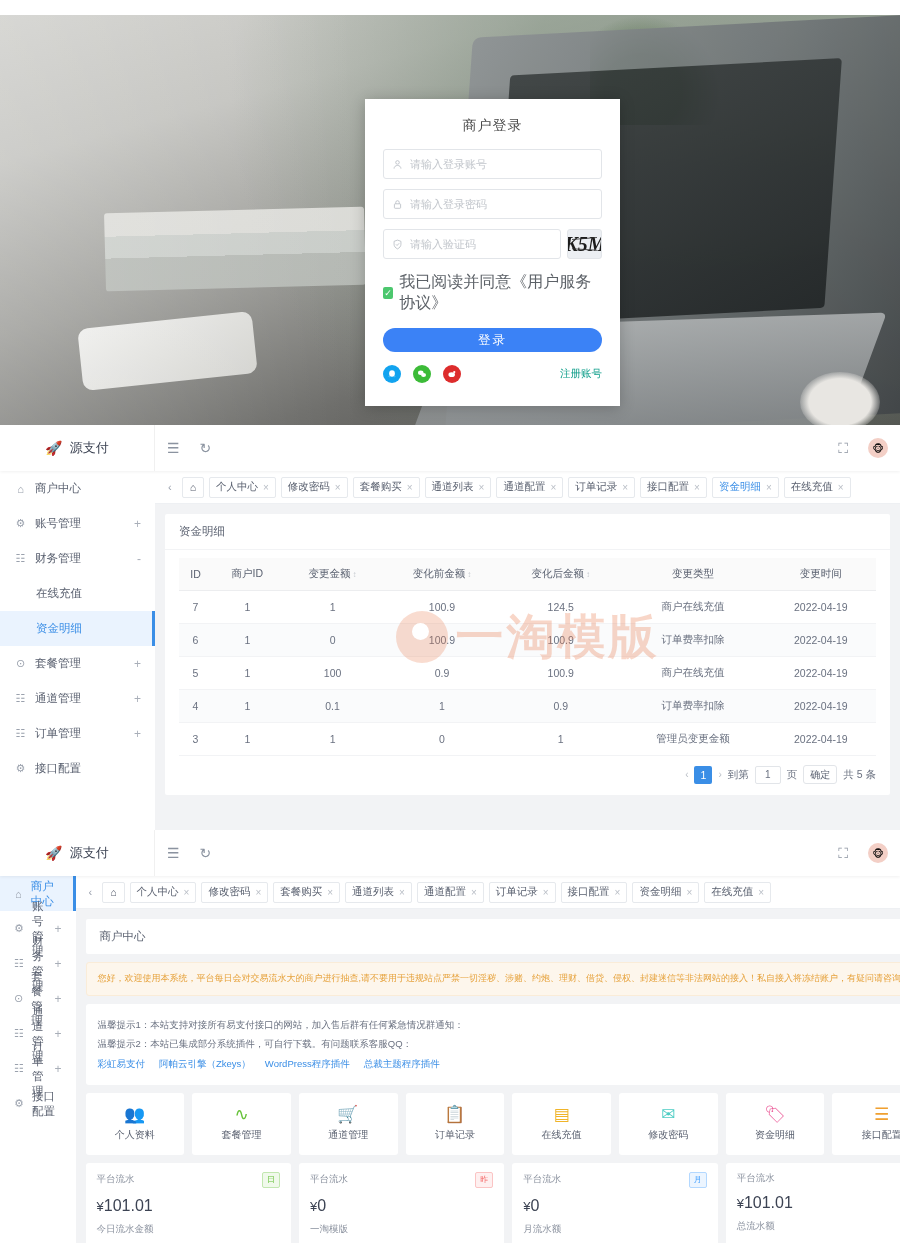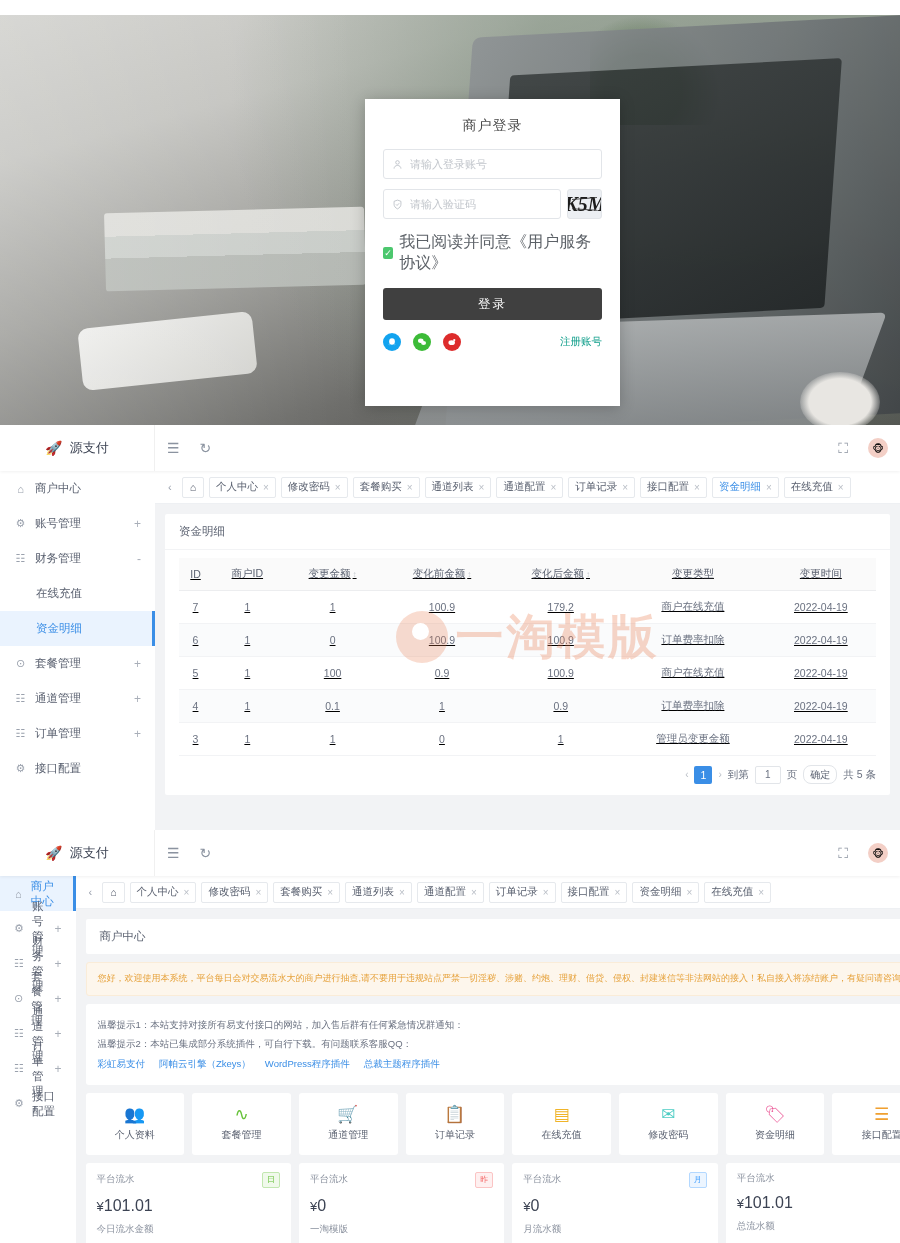--- a/index.html
+++ b/index.html
@@ -91,22 +91,22 @@
   }
   .captcha-img .ln1 { top: 8px; transform: rotate(-5deg); }
   .captcha-img .ln2 { top: 19px; transform: rotate(4deg); }
   .agree-row { display: flex; align-items: center; margin: 13px 18px 0 18px; gap: 6px; }
   .chk {
     width: 12px; height: 12px; border-radius: 2px; background: #4cc76e;
     display:flex; align-items:center; justify-content:center; color:#fff; font-size:9px; line-height:1;
   }
   .agree-text { font-size: 16px; color: #5d6268; }
   .login-btn {
-    margin: 14px 18px 0 18px; height: 32px; background: #404040;
-    border: 0; border-radius: 3px; color: #fff; font-size: 12.5px;
+    margin: 14px 18px 0 18px; height: 24px; background: #3b82f6;
+    border: 0; border-radius: 12px; color: #fff; font-size: 12.5px;
     width: calc(100% - 36px); cursor: pointer; font-family: inherit;
     letter-spacing: 2px;
   }
   .social-row {
     display: flex; align-items: center; margin: 13px 18px 0 18px; gap: 12px;
   }
   .soc { width: 18px; height: 18px; border-radius: 50%; display:flex;align-items:center;justify-content:center; color:#fff; font-size:10px;}
   .soc.qq { background:#12a3ef; }
   .soc.wx { background:#3cbb38; }
   .soc.wb { background:#dd2c2c; }
@@ -153,21 +153,21 @@
     font-size: 10.5px; color: #5a6170; cursor: pointer; white-space: nowrap;
   }
   .tab.home { padding: 0 7px; }
   .tab.active { color: #3a8ee6; }
   .tab .x { color: #b9bec6; font-size: 10px; }
 
   
   .pcard { margin: 10px; background: #fff; border-radius: 2px; }
   .pcard-hd { padding: 10px 14px; font-size: 11.5px; color: #5a6170; border-bottom: 1px solid #f2f3f5;}
   .tbl-wrap { padding: 8px 14px 0 14px; position: relative; }
-  table.dt { width: 100%; border-collapse: collapse; text-decoration: underline; }
+  table.dt { width: 100%; border-collapse: collapse; }
   table.dt th {
     background: #fafafa; font-weight: normal; font-size: 10.5px; color: #5a6170;
     padding: 9px 4px; text-align: center; border-bottom: 1px solid #ecedef;
     white-space: nowrap;
   }
   table.dt th .sort { color: #c4c8ce; font-size: 8px; margin-left: 2px; }
   table.dt td {
     font-size: 10.5px; color: #6a7180; padding: 9px 4px; text-align: center;
     border-bottom: 1px solid #f2f3f5; white-space: nowrap;
   }
@@ -193,21 +193,21 @@
     display: flex; align-items: center; justify-content: flex-end; gap: 6px;
     padding: 9px 14px 11px 0; font-size: 10.5px; color: #6a7180;
   }
   .pg-arrow { color: #b9bec6; font-size: 10px; cursor:pointer;}
   .pg-num {
     min-width: 18px; height: 18px; background: #3a8ee6; color: #fff; border-radius: 2px;
     display:flex;align-items:center;justify-content:center; font-size:10.5px; cursor:pointer;
   }
   .pg-input { width: 26px; height: 18px; border: 1px solid #e2e5e9; border-radius:2px;
     font-size: 10px; text-align: center; color:#6a7180; font-family: inherit; outline:none;}
-  .pg-btn { height: 19px; border:1px solid #e2e5e9; border-radius:8px; background:#fff;
+  .pg-btn { height: 19px; border:1px solid #e2e5e9; border-radius:3px; background:#fff;
     font-size:10px; color:#5a6170; padding: 0 6px; cursor:pointer; font-family:inherit;}
 
   
   .alert {
     margin: 0 10px 8px 10px; background: #fdf6ec; border: 1px solid #faecd8;
     border-radius: 3px; padding: 9px 11px; font-size: 9px; color: #e6a23c;
     line-height: 1.5; white-space: nowrap; overflow: hidden;
   }
   .tips {
     margin: 0 10px 8px 10px; background: #fff; border-radius: 3px;
@@ -261,20 +261,29 @@
       <div class="field">
         <span class="ficon">
           <svg width="11" height="11" viewBox="0 0 16 16" fill="none" stroke="#b7bcc3" stroke-width="1.2">
             <circle cx="8" cy="5" r="2.6"></circle>
               <path d="M3 14c0-2.8 2.2-4.6 5-4.6s5 1.8 5 4.6"></path>
           </svg>
         </span>
         <input type="text" placeholder="请输入登录账号" style="">
       </div>
 
+      <div class="field">
+        <span class="ficon">
+          <svg width="11" height="11" viewBox="0 0 16 16" fill="none" stroke="#b7bcc3" stroke-width="1.2">
+            <rect x="3.5" y="7" width="9" height="6.5" rx="1"></rect>
+              <path d="M5.5 7V5a2.5 2.5 0 0 1 5 0v2"></path>
+          </svg>
+        </span>
+        <input type="password" placeholder="请输入登录密码" style="">
+      </div>
 
       <div class="captcha-row">
         <div class="field">
           <span class="ficon">
             <svg width="11" height="11" viewBox="0 0 16 16" fill="none" stroke="#b7bcc3" stroke-width="1.2">
               <path d="M8 1.6 13 3.4v4.2c0 3-2 5.4-5 6.8-3-1.4-5-3.8-5-6.8V3.4z"></path>
               <path d="M5.8 7.8 7.4 9.4l3-3.2"></path>
             </svg>
           </span>
           <input type="text" placeholder="请输入验证码" style="">
@@ -436,21 +445,21 @@
                     <th><span>变更类型</span></th>
                     <th><span>变更时间</span></th>
                   </tr>
                 </thead>
               <tbody id="tb1">
                   <tr>
                     <td>7</td>
                     <td>1</td>
                     <td>1</td>
                     <td>100.9</td>
-                    <td>179.2</td>
+                    <td>124.5</td>
                     <td>商户在线充值</td>
                     <td>2022-04-19</td>
                   </tr>
                   <tr class="alt">
                     <td>6</td>
                     <td>1</td>
                     <td>0</td>
                     <td>100.9</td>
                     <td>100.9</td>
                     <td>订单费率扣除</td>

